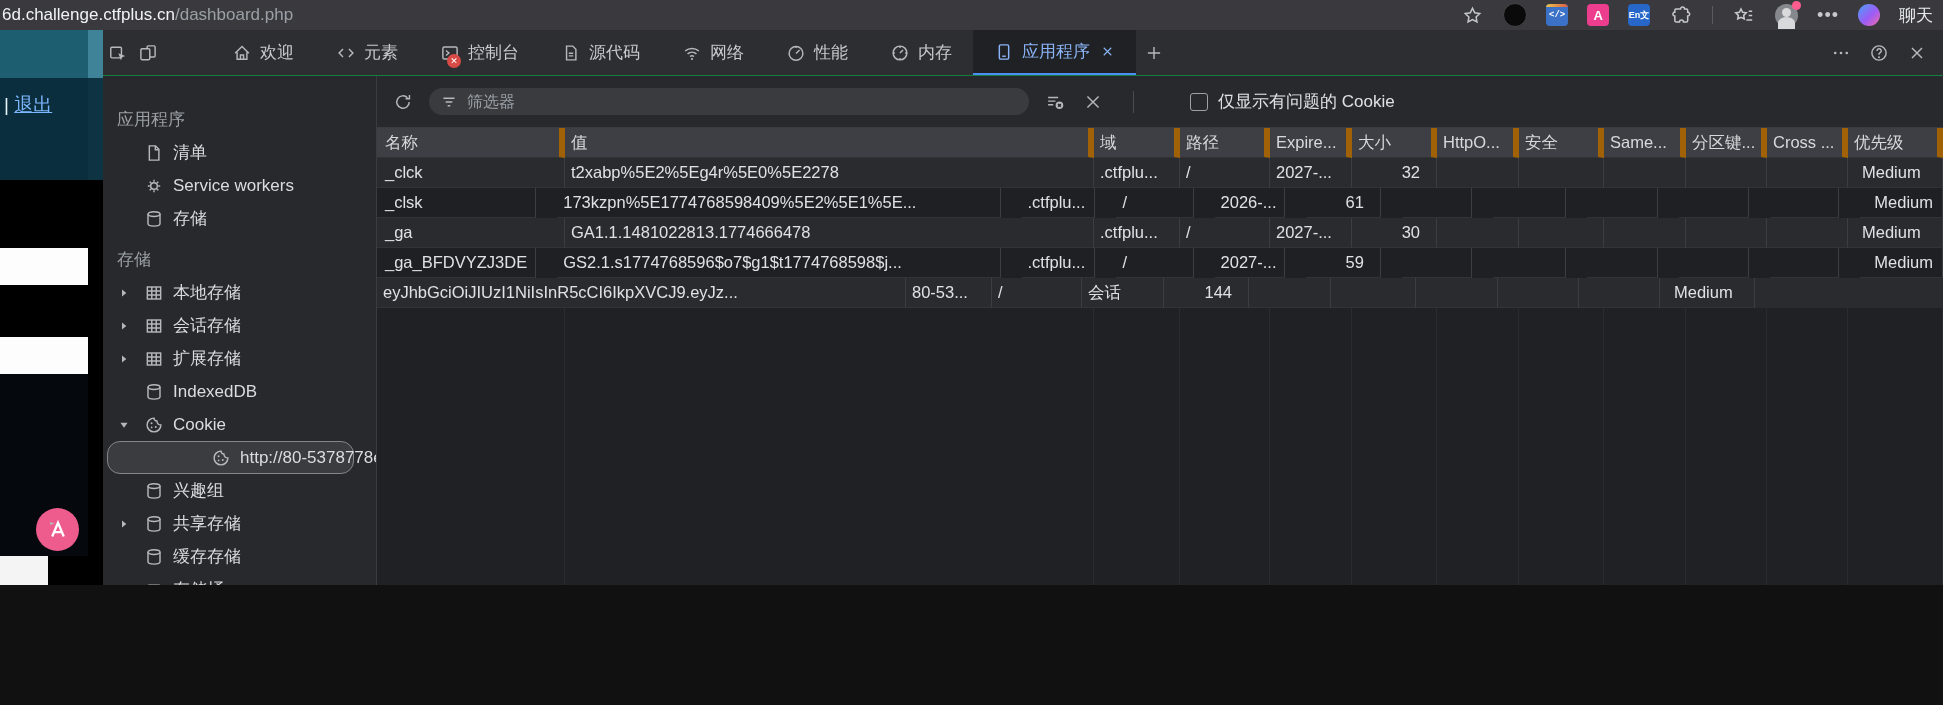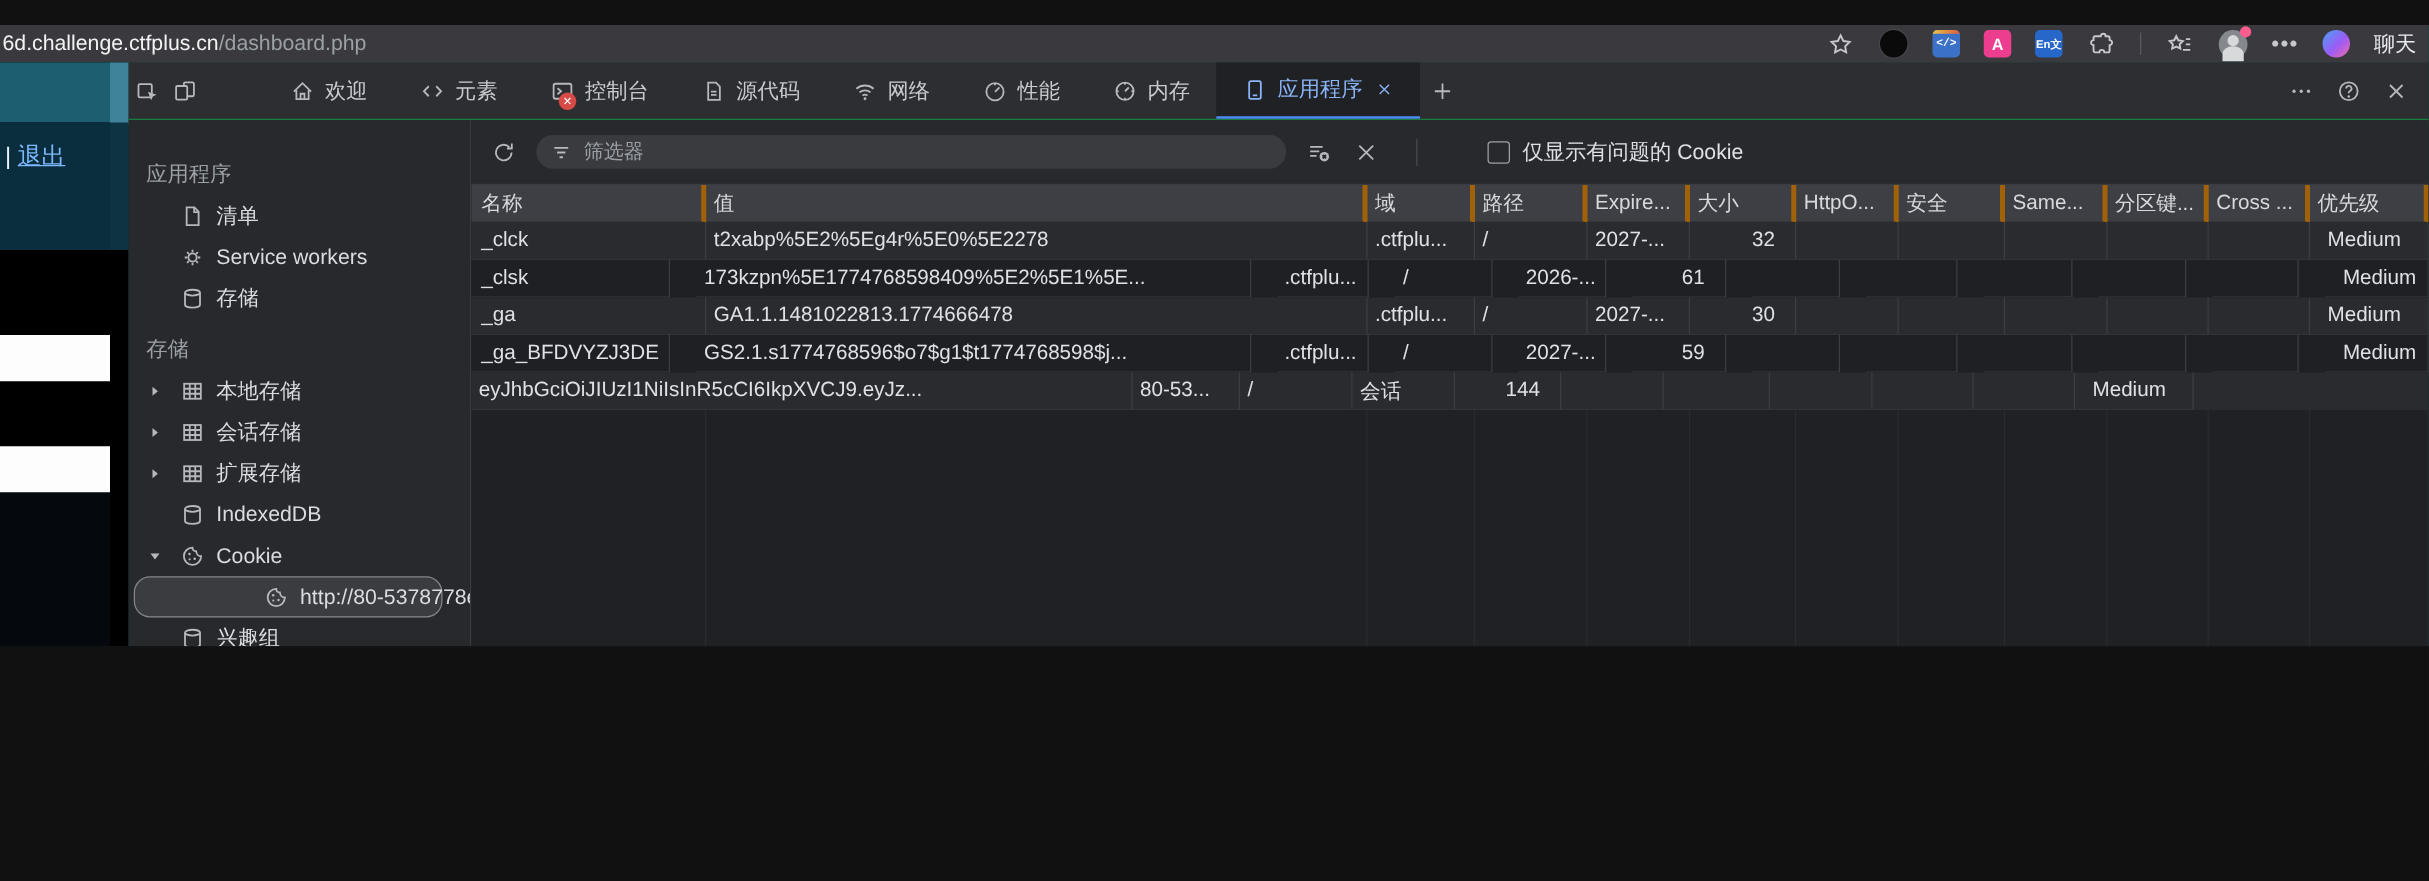--- a/index.html
+++ b/index.html
@@ -1,17 +1,17 @@
 <!DOCTYPE html>
 <html><head>
 <meta charset="utf-8">
 <style>
   html,body{margin:0;padding:0;background:#111;}
-  .screen{position:relative;width:1943px;height:497px;overflow:hidden;background:#0f766e;
-          font-family:"Liberation Sans","DejaVu Sans",sans-serif;color:#dfe1e5;font-size:17px;margin-top:20px;
+  .screen{position:relative;width:1943px;height:585px;overflow:hidden;background:#e5e5e5;
+          font-family:"Liberation Sans","DejaVu Sans",sans-serif;color:#dfe1e5;font-size:17px;
           -webkit-font-smoothing:antialiased;}
   
   .urlbar{position:absolute;left:0;top:0;width:1943px;height:30px;background:#3a3a3e;
           display:flex;align-items:center;}
   .url-text{margin-left:2px;font-size:17px;white-space:nowrap;}
   .url-text .host{color:#f1f3f4;}
   .url-text .path{color:#9aa0a6;}
   .urlbar-right{position:absolute;right:10px;top:0;height:30px;display:flex;align-items:center;gap:19px;}
   .bicon{display:flex;align-items:center;justify-content:center;width:24px;height:24px;flex:none;}
   .bicon svg{width:21px;height:21px;stroke:#c6c8cb;fill:none;stroke-width:1.3;}
@@ -93,21 +93,21 @@
   .filter-pill input::placeholder{color:#9aa0a6;}
   .tool-div{width:1px;height:22px;background:#4a4b4f;margin:0 0 0 26px;}
   .chkwrap{display:flex;align-items:center;margin-left:56px;gap:10px;}
   .chk{width:16px;height:16px;border:1.5px solid #9ea1a6;border-radius:3px;background:transparent;flex:none;}
   .chklbl{color:#dfe1e5;font-size:17px;white-space:nowrap;}
   .grid{flex:1;overflow:hidden;display:flex;flex-direction:column;}
   .g-row{display:flex;height:30px;flex:none;}
   .g-cell{box-sizing:border-box;height:100%;display:flex;align-items:center;padding:0 6px;
           border-right:1px solid #3c3d42;overflow:hidden;white-space:nowrap;font-size:16.5px;color:#dfe1e5;}
   .g-head{background:#3e3f44;}
-  .g-head .g-cell{border-right:4px solid #a16207;border-bottom:1px solid #515257;color:#d7d9dc;}
+  .g-head .g-cell{border-right:6px solid #a16207;border-bottom:1px solid #515257;color:#d7d9dc;}
   .g-row.light{background:#2a2b2e;}
   .g-row.dark{background:#1f2023;gap:21px;}
   .g-row .g-cell{border-bottom:1px solid #323337;}
   .cell-name{padding-left:8px;}
   .cell-size{justify-content:flex-end;padding-right:16px;}
   .cell-pri{padding-left:14px;}
   .g-filler{flex:1;display:flex;}
   .g-filler .g-cell{border-right:1px solid #2a2b2f;border-bottom:none;height:auto;}
 </style>
 </head>

